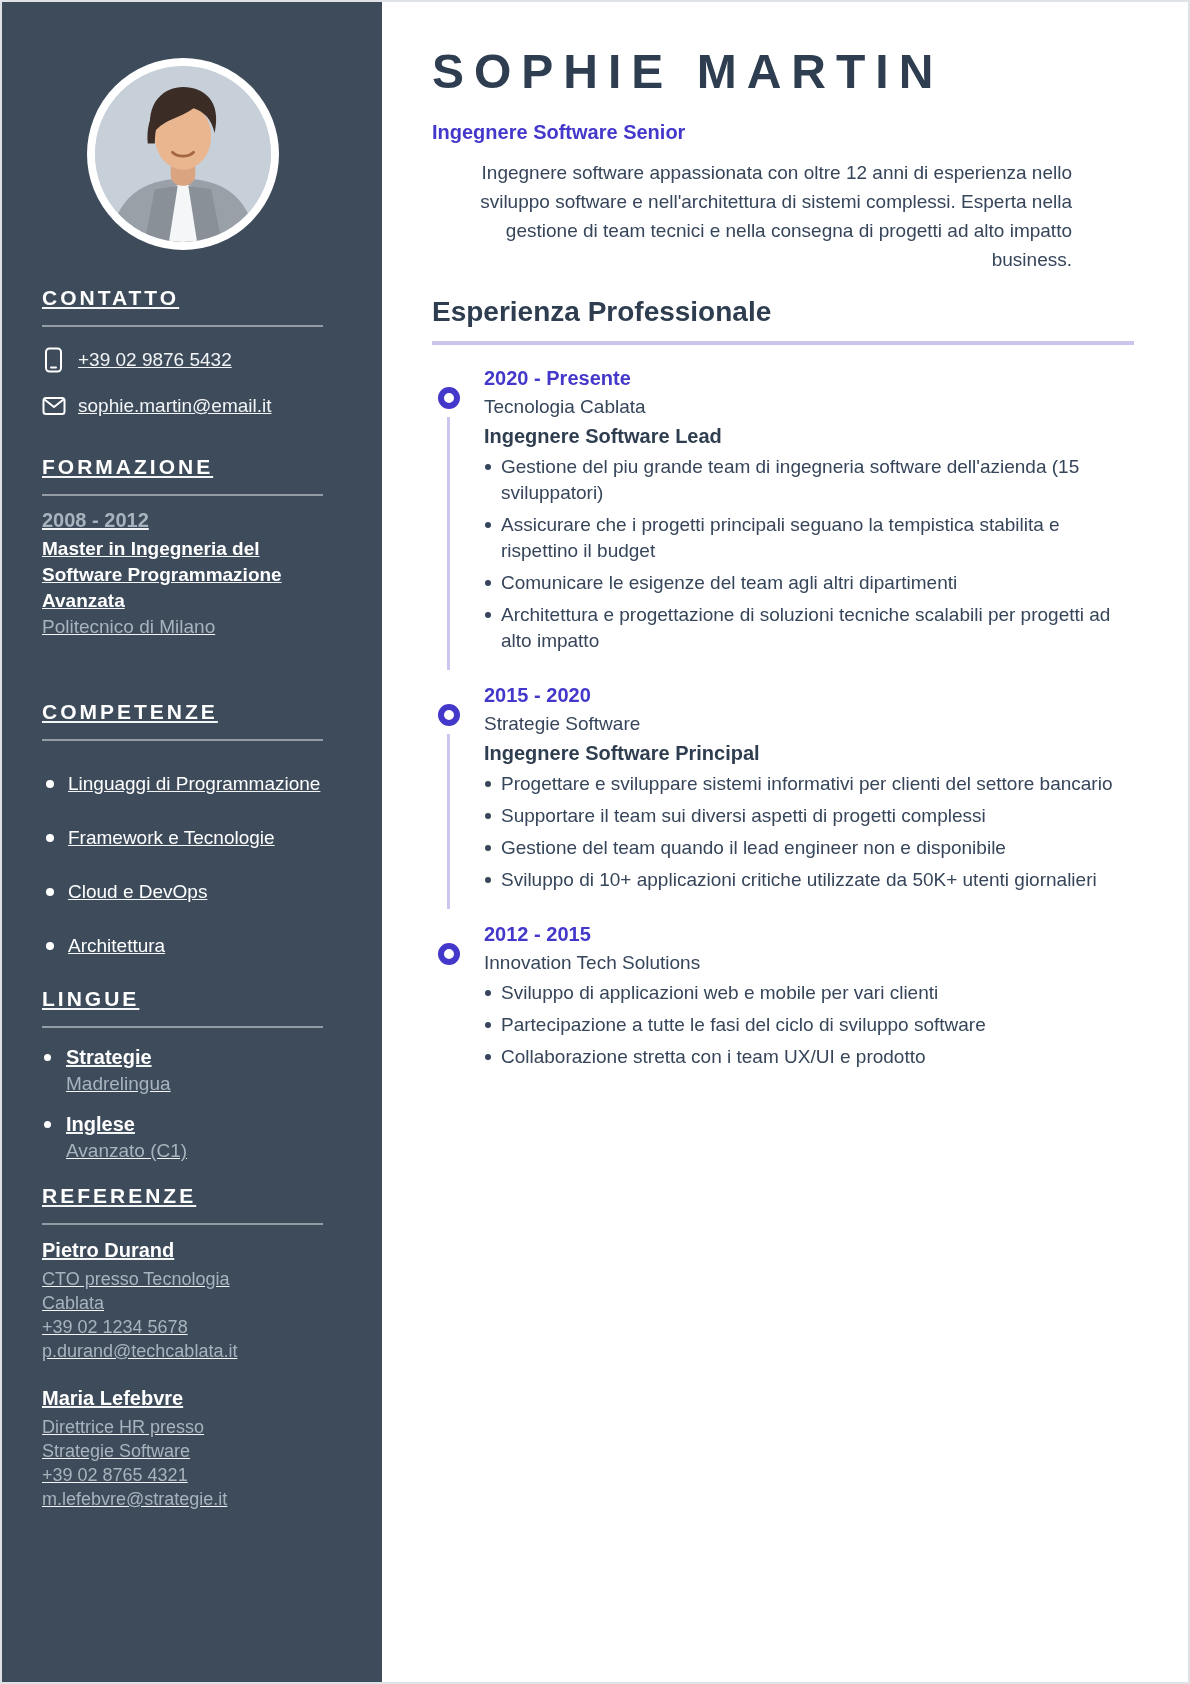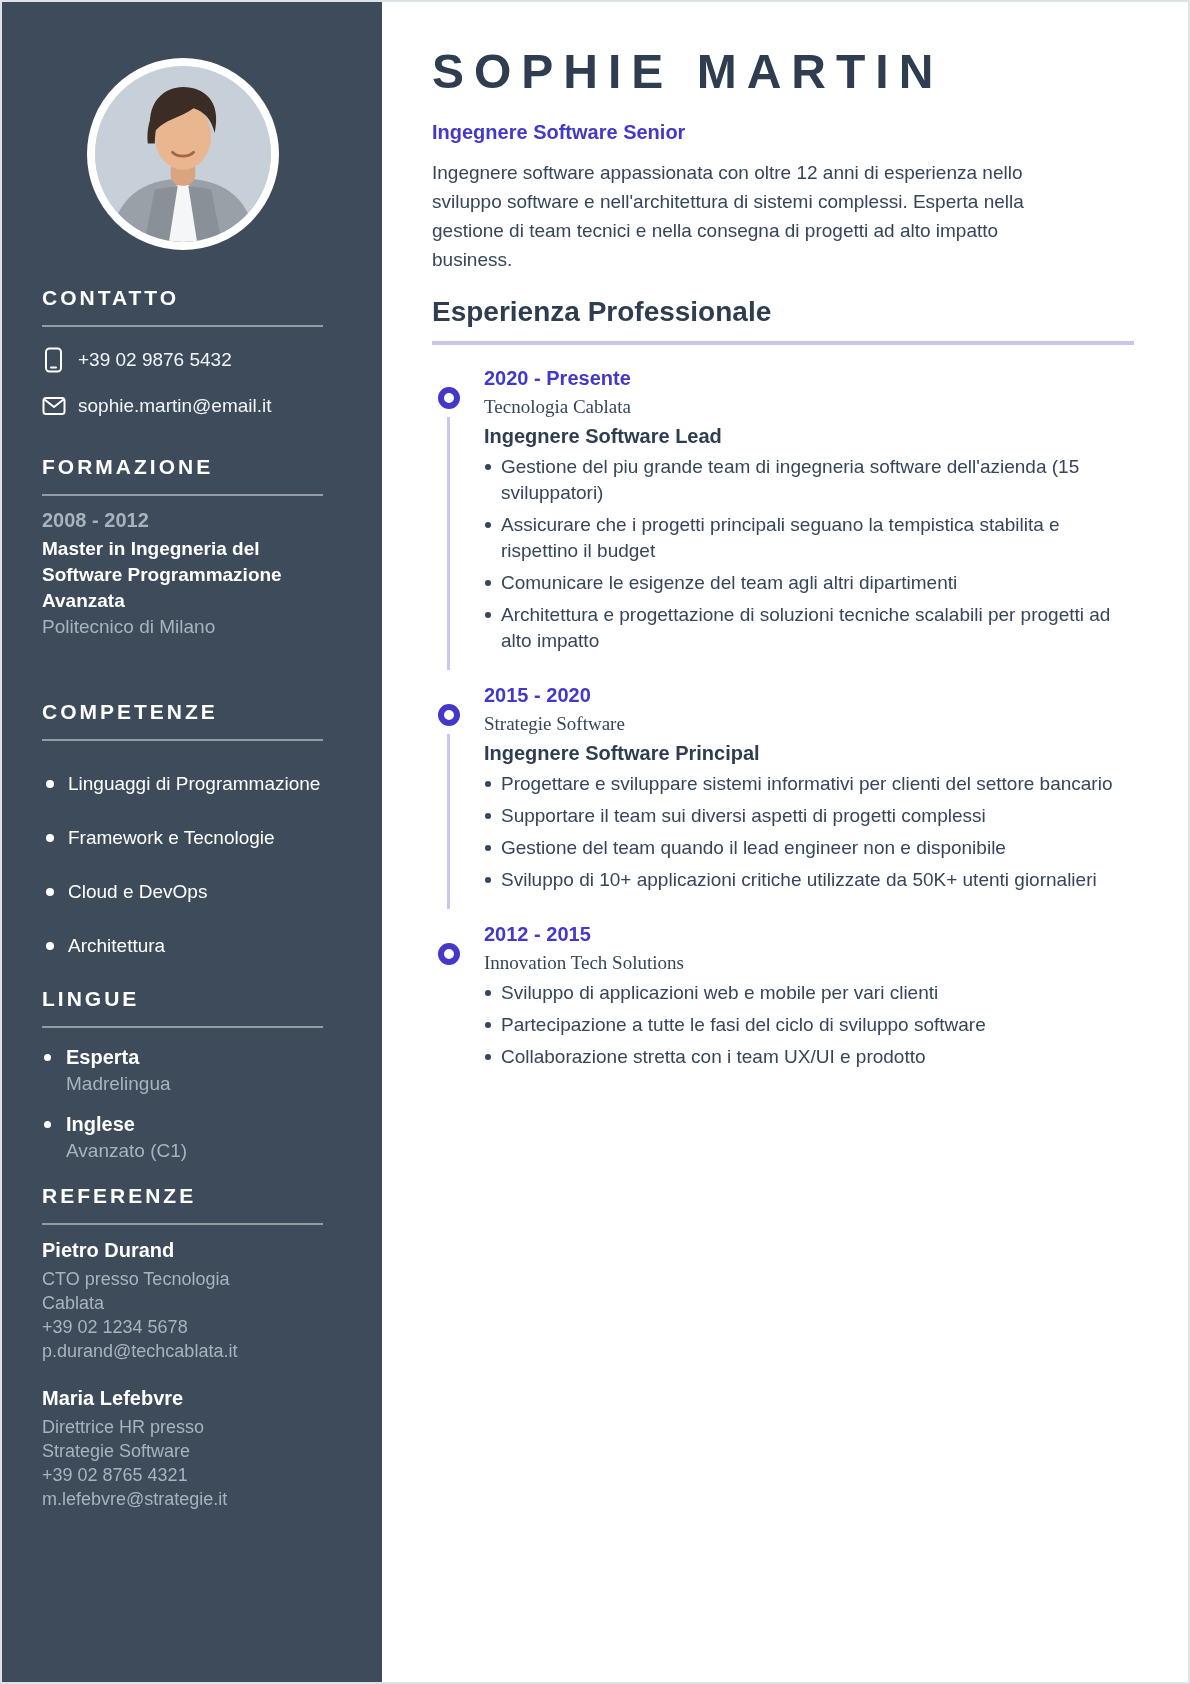--- a/index.html
+++ b/index.html
@@ -24,21 +24,21 @@
   .photo-ring {
     width: 176px; height: 176px;
     border: 8px solid #ffffff;
     border-radius: 50%;
     margin: 0 auto;
     overflow: hidden;
     background: #c7d0d9;
   }
   .photo-ring svg { display: block; width: 100%; height: 100%; }
 
-  .side-section { margin-top: 36px; }
+  .side-section { margin-top: 36px; text-decoration: underline; }
   .side-title {
     font-size: 21px; font-weight: bold; letter-spacing: 3px;
     color: #ffffff; margin: 0;
   }
   .side-rule {
     border: none; height: 0;
     border-top: 2px solid rgba(255,255,255,0.45);
     margin: 15px 0 0 0; width: 281px;
   }
 
@@ -82,39 +82,39 @@
     box-sizing: border-box;
     padding: 42px 54px 0 50px;
   }
   .name {
     margin: 0; font-size: 48px; font-weight: bold; letter-spacing: 10px;
     color: #2e3d4f;
   }
   .job-title { margin-top: 22px; font-size: 20px; font-weight: bold; color: #4338ca; }
   .summary {
     margin: 14px 0 0 0; max-width: 640px;
-    font-size: 19px; line-height: 29px; color: #36455a;
+    font-size: 19px; line-height: 29px; color: #36455a; text-align: right;
   }
   .exp-title {
     margin: 22px 0 0 0; font-size: 28px; font-weight: bold; color: #2e3d4f;
     padding-bottom: 13px; border-bottom: 4px solid #cbc5ee;
   }
   .timeline { padding-top: 22px; }
   .exp { position: relative; padding-left: 52px; max-width: 660px; margin-bottom: 30px; }
   .exp .marker {
     position: absolute; left: 6px; top: 20px;
     width: 10px; height: 10px; background: #ffffff;
     border: 6px solid #4338ca; border-radius: 50%;
   }
   .exp.has-line::after {
     content: ""; position: absolute; left: 15px; top: 50px; bottom: -16px;
     width: 3px; background: #cbc5f0;
   }
   .exp-period { font-size: 20px; font-weight: bold; color: #4338ca; }
-  .exp-company { margin-top: 6px; font-size: 19px; color: #36455a; font-family: Liberation Serif, serif; }
+  .exp-company { margin-top: 6px; font-size: 19px; color: #36455a; }
   .exp-role { margin-top: 7px; font-size: 20px; font-weight: bold; color: #2e3d4f; }
   .exp-bullets { list-style: none; margin: 6px 0 0 0; padding: 0; }
   .exp-bullets li {
     position: relative; padding-left: 17px;
     font-size: 19px; line-height: 26px; color: #36455a; margin-top: 6px;
   }
   .exp-bullets li::before {
     content: ""; position: absolute; left: 1px; top: 10px;
     width: 6px; height: 6px; border-radius: 50%; background: #36455a;
   }
@@ -193,21 +193,21 @@
         <li>Cloud e DevOps</li>
         <li>Architettura</li>
       </ul>
     </section>
 
     <section class="side-section" style="margin-top:30px;">
       <h2 class="side-title">LINGUE</h2>
       <hr class="side-rule">
       <ul class="lang-list">
         <li>
-          <div class="lang-name">Esperta</div>
+          <div class="lang-name">Strategie</div>
           <div class="lang-level">Madrelingua</div>
         </li>
         <li>
           <div class="lang-name">Inglese</div>
           <div class="lang-level">Avanzato (C1)</div>
         </li>
       </ul>
     </section>
 
     <section class="side-section" style="margin-top:22px;">

